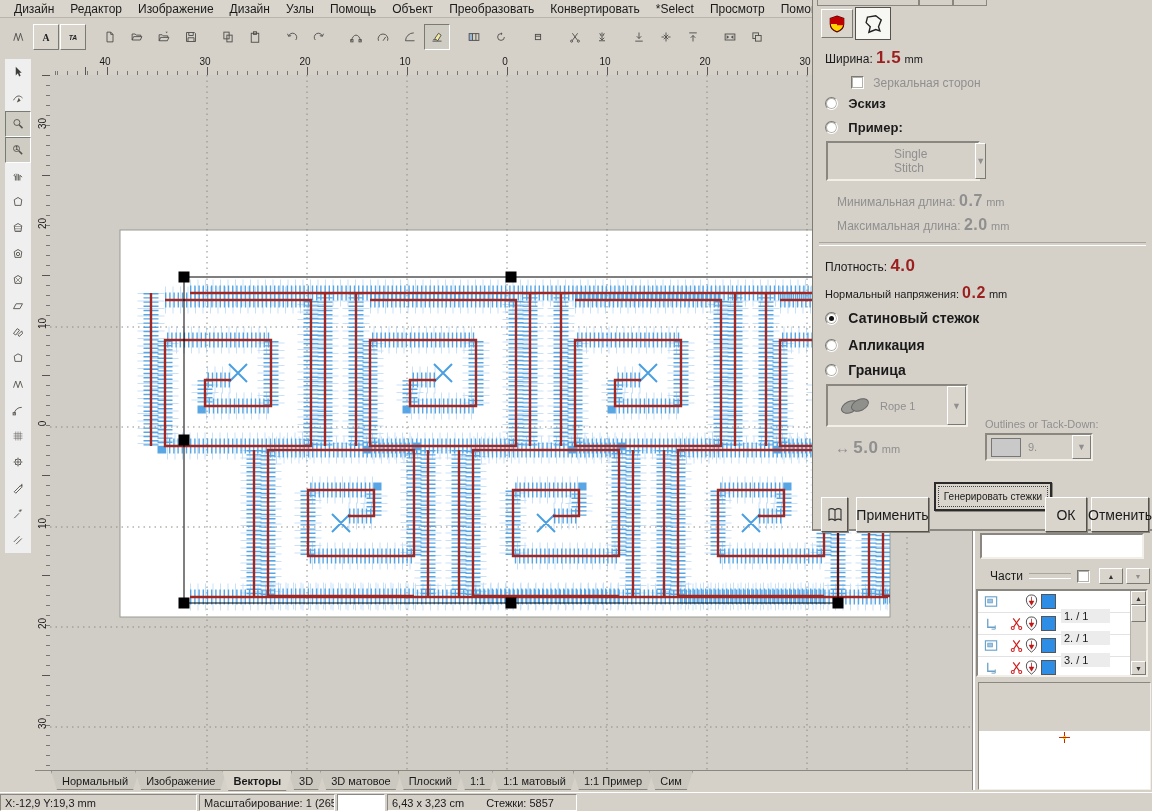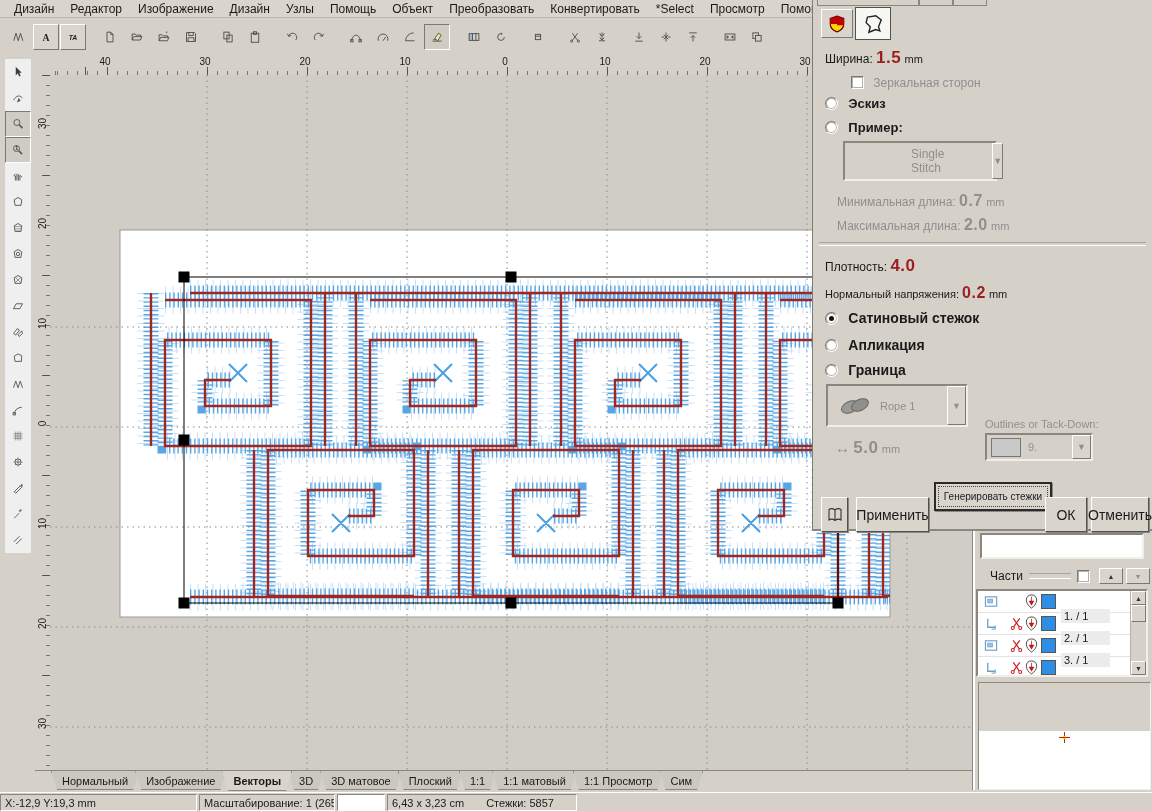--- a/index.html
+++ b/index.html
@@ -439,21 +439,21 @@
       <span>Зеркальная сторон</span>
     </div>
     <div class="lblrow" style="left:12px;top:96px;">
       <span class="radio"></span>
       <span class="boldlbl">Эскиз</span>
     </div>
     <div class="lblrow" style="left:12px;top:120px;">
       <span class="radio"></span>
       <span class="boldlbl">Пример:</span>
     </div>
-    <div class="combo" style="left:30px;top:141px;width:154px;height:40px;gap:48px;">
+    <div class="combo" style="left:13px;top:141px;width:154px;height:40px;gap:48px;">
       <svg width="44" height="6" style="margin-left:12px;">
           <line x1="0" y1="3" x2="44" y2="3" stroke="#8f8f8f" stroke-width="1"></line>
         </svg>
       <span class="gray" style="margin-left:6px;">Single Stitch</span>
       <span class="arr">▼</span>
     </div>
     <div class="lblrow gray" style="left:24px;top:192px;">
       <span>Минимальная длина:</span>
       <span class="grayval">0.7</span>
       <span class="unit">mm</span>
@@ -615,21 +615,21 @@
 
   <div class="tabsrow" id="tabsrow">
       <div class="vtab">Нормальный</div>
       <div class="vtab">Изображение</div>
       <div class="vtab active">Векторы</div>
       <div class="vtab">3D</div>
       <div class="vtab">3D матовое</div>
       <div class="vtab">Плоский</div>
       <div class="vtab">1:1</div>
       <div class="vtab">1:1 матовый</div>
-      <div class="vtab">1:1 Просмотр</div>
+      <div class="vtab">1:1 Пример</div>
       <div class="vtab">Сим</div>
     </div>
 
   <div class="statusbar">
     <div class="sfield" style="width:197px;">X:-12,9   Y:19,3 mm</div>
     <div class="sfield" style="width:136px;">Масштабирование: 1 (2659</div>
     <div class="sedit" style="width:46px;"></div>
     <div class="sfield" style="width:190px;">
       <span>6,43 x 3,23 cm</span>
       <span style="margin-left:22px;">Стежки: 5857</span>

